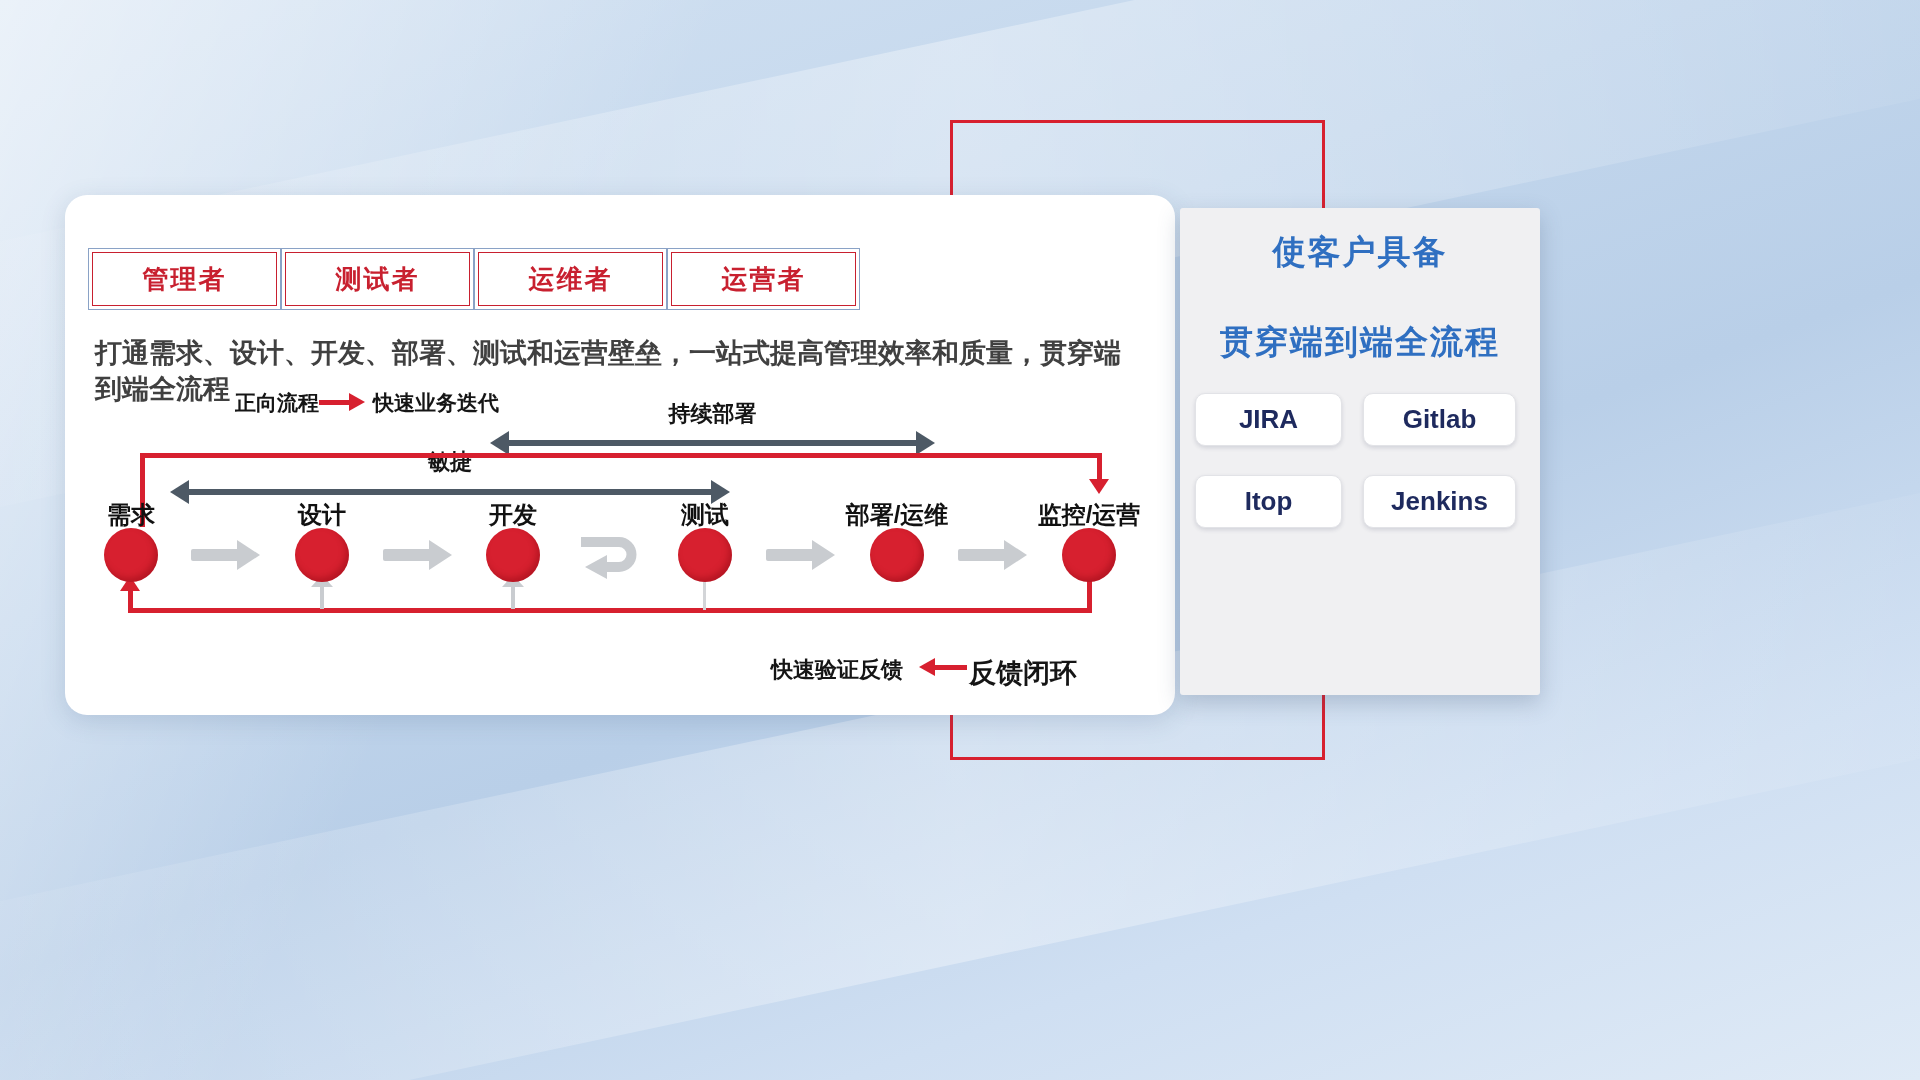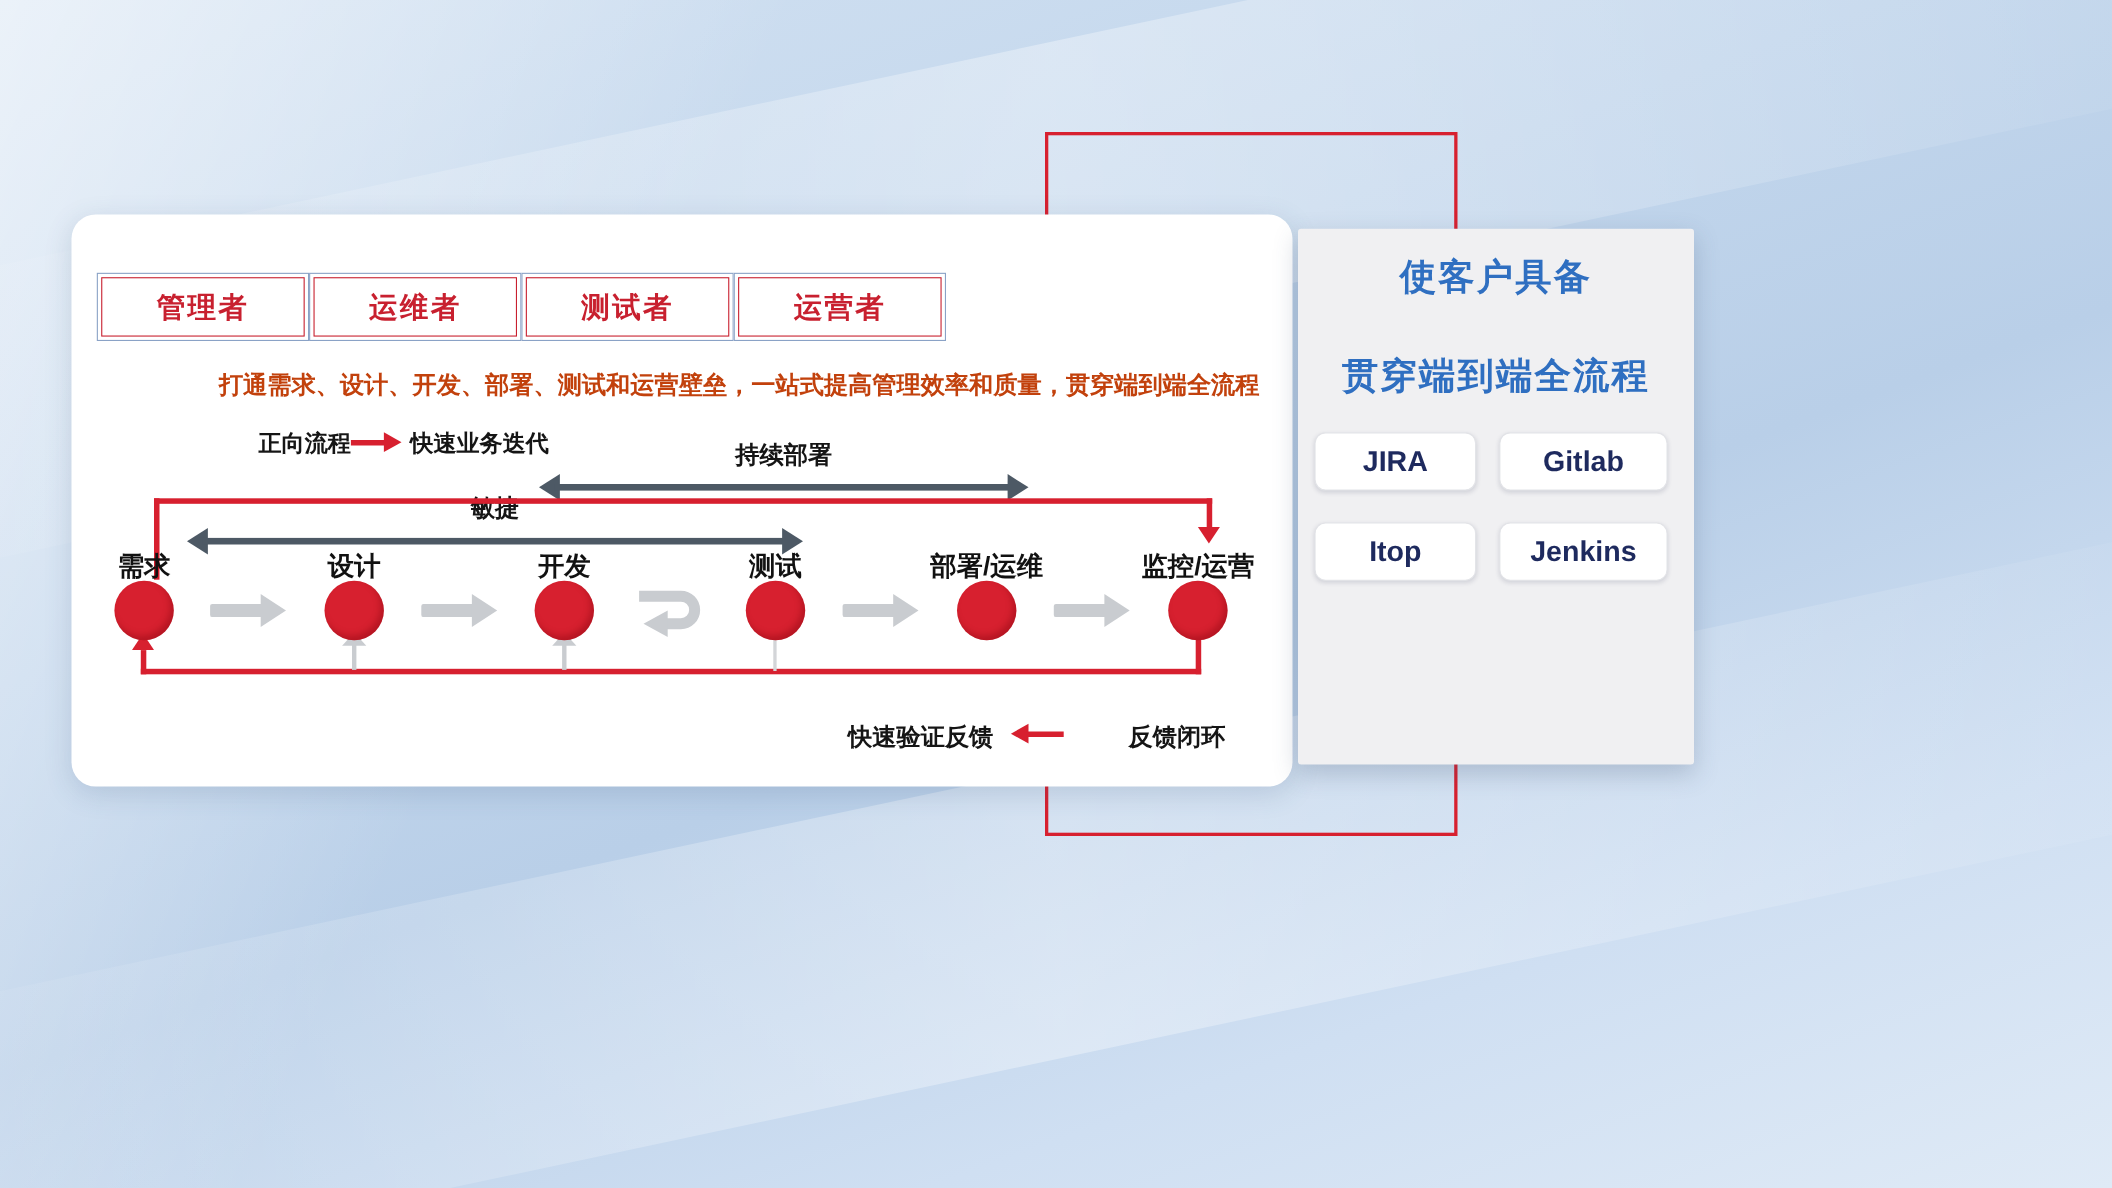--- a/index.html
+++ b/index.html
@@ -40,21 +40,21 @@
     border:1px solid #8aa2c6; padding:3px;
   }
   .role-inner {
     width:100%; height:100%; border:1.5px solid #c8202f;
     display:flex; align-items:center; justify-content:center;
     color:#c8202f; font-size:26px; font-weight:bold; letter-spacing:2px;
   }
 
   .subtitle {
     position:absolute; left:30px; width:1050px; top:140px;
-    text-align:right; color:#c2410c; font-size:22px; font-weight:bold;
+    text-align:left; color:#404040; font-size:27px; font-weight:bold;
   }
 
   .txt { position:absolute; color:#151515; font-weight:bold; white-space:nowrap; }
 
   
   .r-arrow { position:absolute; height:18px; }
   .r-arrow .bar { position:absolute; top:6.5px; height:5px; background:#d7202f; }
   .r-arrow.right .bar { left:0; right:14px; }
   .r-arrow.right .head { position:absolute; right:0; top:0; width:0; height:0;
     border-top:9px solid transparent; border-bottom:9px solid transparent; border-left:16px solid #d7202f; }
@@ -119,24 +119,24 @@
 
 <div class="red-frame"></div>
 
 <div class="main-panel">
 
   <div class="roles-row">
     <div class="role-box">
       <div class="role-inner">管理者</div>
     </div>
     <div class="role-box">
+      <div class="role-inner">测试者</div>
+    </div>
+    <div class="role-box">
       <div class="role-inner">运维者</div>
-    </div>
-    <div class="role-box">
-      <div class="role-inner">测试者</div>
     </div>
     <div class="role-box">
       <div class="role-inner">运营者</div>
     </div>
   </div>
 
   <div class="subtitle">打通需求、设计、开发、部署、测试和运营壁垒，一站式提高管理效率和质量，贯穿端到端全流程</div>
 
   <div class="txt" style="left:170px; top:194px; font-size:21px;">正向流程</div>
   <div class="r-arrow right" style="left:254px; top:198px; width:46px;">
@@ -213,21 +213,21 @@
   <svg style="position:absolute; left:504px; top:330px;" width="80" height="56" viewBox="0 0 80 56">
     <path d="M 12 17 H 50 A 12.5 12.5 0 0 1 50 42 H 36" fill="none" stroke="#c9ccd0" stroke-width="10"></path>
     <polygon points="38,30 38,54 16,42" fill="#c9ccd0"></polygon>
   </svg>
 
   <div class="txt" style="left:706px; top:460px; font-size:22px;">快速验证反馈</div>
   <div class="r-arrow left" style="left:854px; top:463px; width:48px;">
     <div class="head"></div>
       <div class="bar"></div>
   </div>
-  <div class="txt" style="left:961px; top:460px; font-size:22px;">反馈闭环</div>
+  <div class="txt" style="left:904px; top:460px; font-size:27px;">反馈闭环</div>
 
 </div>
 
 <div class="right-panel">
   <div class="rp-title" style="top:22px;">使客户具备</div>
   <div class="rp-title" style="top:112px;">贯穿端到端全流程</div>
 
   <div class="tool-btn" style="left:15px;  top:185px; width:147px;">JIRA</div>
   <div class="tool-btn" style="left:183px; top:185px; width:153px;">Gitlab</div>
   <div class="tool-btn" style="left:15px;  top:267px; width:147px;">Itop</div>

